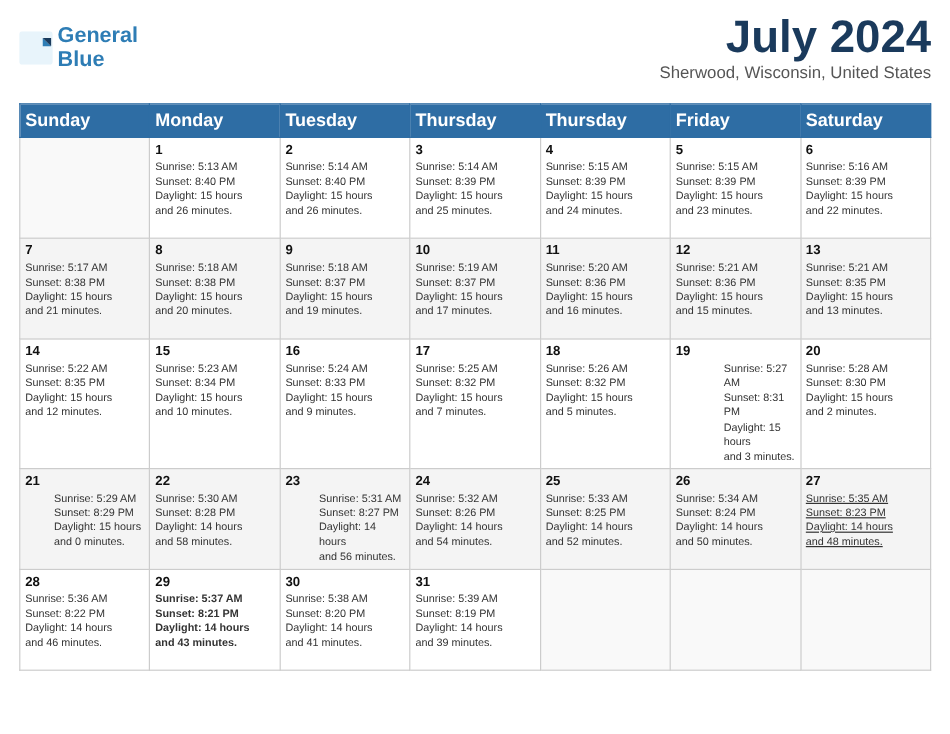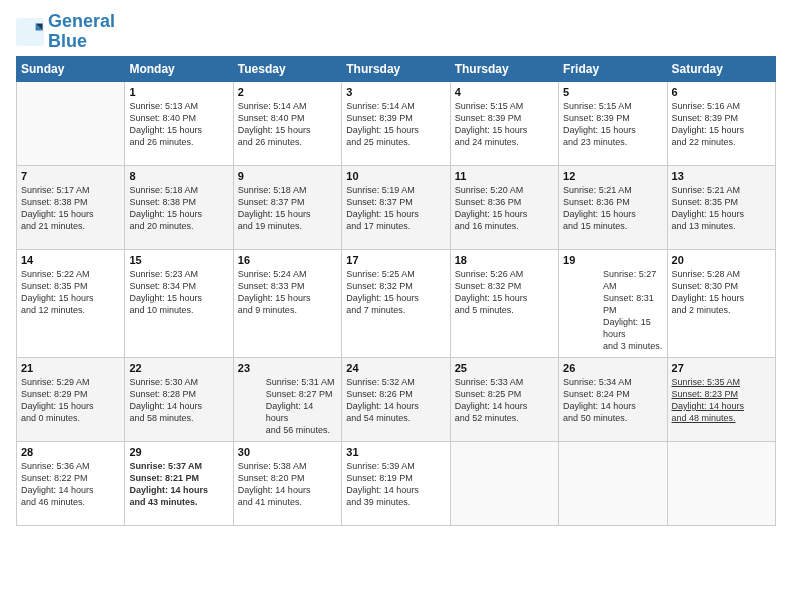--- a/index.html
+++ b/index.html
@@ -13,21 +13,21 @@
     .page {
       width: 792px;
       min-height: 612px;
       background: #fff;
       padding: 12px 16px 10px 16px;
     }
     .header {
       display: flex;
       justify-content: space-between;
       align-items: center;
-      margin-bottom: 4px;
+      margin-bottom: 18px;
     }
     .logo {
       display: flex;
       align-items: center;
       gap: 4px;
     }
     .logo-text {
       font-size: 18px;
       font-weight: bold;
       color: #1a3a5c;
@@ -55,21 +55,21 @@
       margin-top: 2px;
     }
     table {
       width: 100%;
       border-collapse: collapse;
       table-layout: fixed;
     }
     thead tr th {
       background: #2e6da4;
       color: #fff;
-      font-size: 12px;
+      font-size: 15px;
       font-weight: bold;
       padding: 5px 4px;
       text-align: left;
       border: 1px solid #2e6da4;
     }
     tbody tr td {
       border: 1px solid #ccc;
       vertical-align: top;
       padding: 4px 4px 4px 4px;
       font-size: 9.5px;
@@ -110,20 +110,24 @@
       <svg class="logo-icon" viewBox="0 0 40 40">
         <rect x="0" y="0" width="40" height="40" rx="4" fill="#e8f4fb"></rect>
         <polygon points="28,8 38,18 28,18" fill="#2e7db5"></polygon>
         <polygon points="28,8 38,8 38,18" fill="#1a3a5c"></polygon>
       </svg>
       <div class="logo-text">
         <div><span>General</span></div>
         <div style="color:#2e7db5">Blue</div>
       </div>
     </div>
+    <div class="title-block">
+      <div class="month-title">July 2024</div>
+      <div class="location">Sherwood, Wisconsin, United States</div>
+    </div>
   </div>
 
   <table>
     <thead>
       <tr>
       <th>Sunday</th>
           <th>Monday</th>
           <th>Tuesday</th>
           <th>Thursday</th>
           <th>Thursday</th>
@@ -275,21 +279,21 @@
             <div class="day-num">20</div>
             <div class="cell-content" style="white-space: pre-line;">Sunrise: 5:28 AM
 Sunset: 8:30 PM
 Daylight: 15 hours
 and 2 minutes.</div>
           </td>
         </tr>
         <tr>
           <td>
             <div class="day-num">21</div>
-            <div class="cell-content" style="white-space: pre-line;">Sunrise: 5:29 AM
+            <div class="cell-content" style="white-space: pre-line; margin-left: 24px;">Sunrise: 5:29 AM
 Sunset: 8:29 PM
 Daylight: 15 hours
 and 0 minutes.</div>
           </td>
           <td>
             <div class="day-num">22</div>
             <div class="cell-content" style="white-space: pre-line;">Sunrise: 5:30 AM
 Sunset: 8:28 PM
 Daylight: 14 hours
 and 58 minutes.</div>

